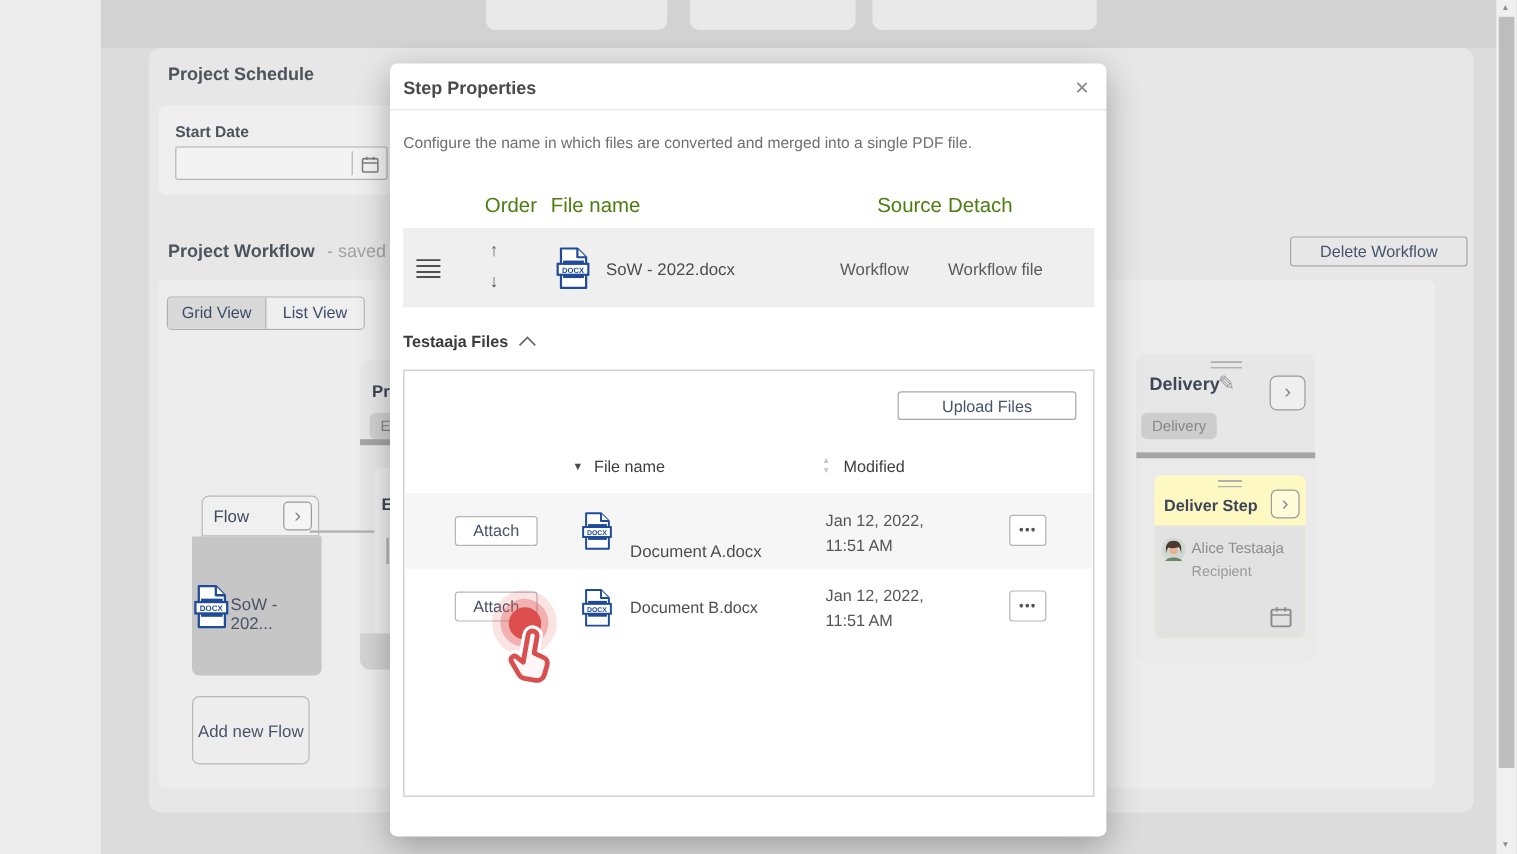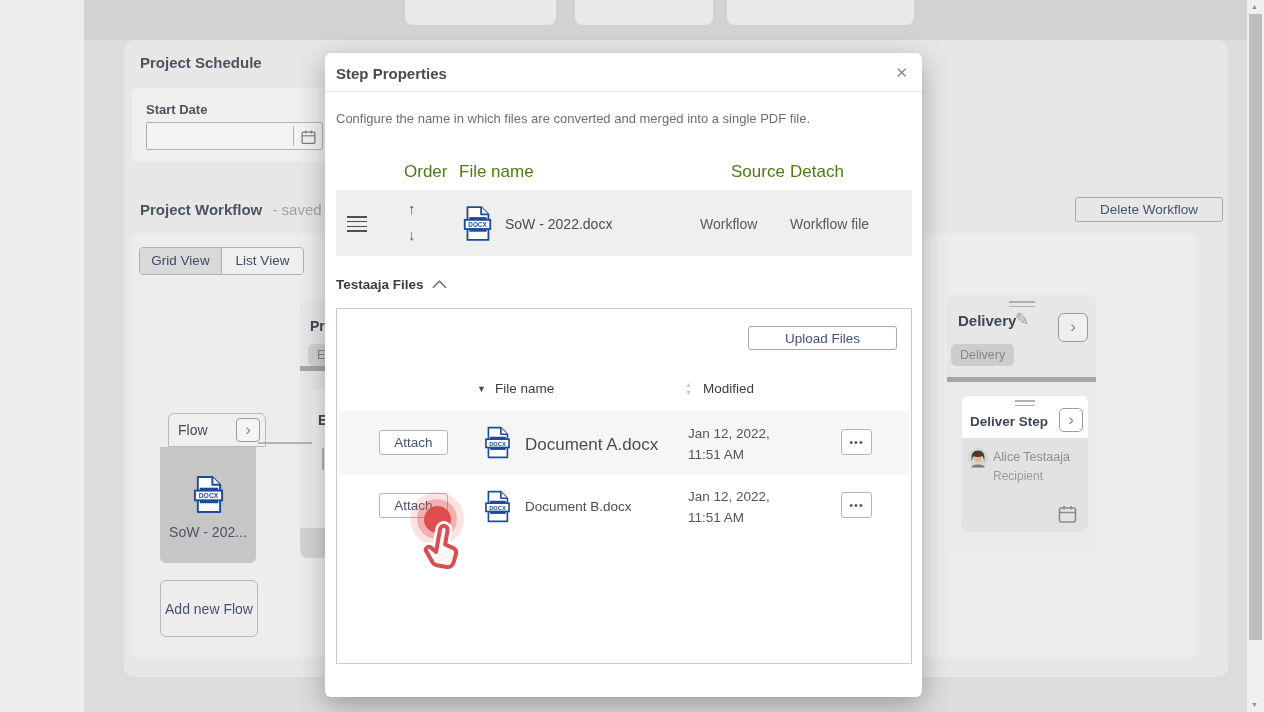--- a/index.html
+++ b/index.html
@@ -112,22 +112,22 @@
     </div>
     <div class="abs" style="left:0;top:228px;width:252px;height:30px;background:#d4d4d4;border-radius:0 0 8px 8px;"></div>
   </div>
 
   <div class="abs" style="left:168px;top:413px;width:98px;height:34px;background:#f0f0f0;border:1px solid #b9b9b9;border-radius:6px 6px 0 0;">
     <div class="abs" style="left:9px;top:8px;font-size:14px;color:#3f4a5c;">Flow</div>
     <div class="abs chevbtn" style="right:5px;top:4px;width:24px;height:24px;">
       <span>›</span>
     </div>
   </div>
-  <div class="abs" style="left:160px;top:447px;width:96px;height:116px;background:#c6c6c6;border-radius:0 0 6px 6px;
-       display:flex;flex-direction:column;align-items:center;padding-top:28px;">
+  <div class="abs" style="left:160px;top:447px;width:108px;height:116px;background:#c6c6c6;border-radius:0 0 6px 6px;
+       display:flex;flex-direction:row;align-items:center;padding-top:1px;">
     <svg width="33" height="39" viewBox="0 0 34 40">
       <path d="M6 2 h15 l8 8 v28 h-23 z" fill="#fff" stroke="#1f4b99" stroke-width="2" stroke-linejoin="round"></path>
       <path d="M21 2 v8 h8" fill="#fff" stroke="#1f4b99" stroke-width="2" stroke-linejoin="round"></path>
       <rect x="8" y="13" width="19" height="4" fill="#1f4b99"></rect>
       <rect x="8" y="25" width="19" height="4" fill="#1f4b99"></rect>
       <rect x="3" y="16" width="28" height="10" fill="#fff" stroke="#1f4b99" stroke-width="2"></rect>
       <text x="17" y="24" text-anchor="middle" font-size="7" font-weight="bold" fill="#1f4b99" font-family="Liberation Sans,sans-serif">DOCX</text>
     </svg>
     <div style="margin-top:10px;font-size:14px;color:#4b5263;">SoW - 202...</div>
   </div>
@@ -139,21 +139,21 @@
     <div class="abs grip" style="left:62px;top:6px;width:26px;height:6px;"></div>
     <div class="abs steptitle" style="left:11px;top:17px;font-size:15px;">Delivery</div>
     <div class="abs" style="left:68px;top:14px;font-size:17px;color:#9a9a9a;">✎</div>
     <div class="abs chevbtn" style="right:8px;top:18px;width:30px;height:29px;border-radius:6px;">
       <span>›</span>
     </div>
     <div class="abs badge" style="left:4px;top:49px;">Delivery</div>
     <div class="abs wfdivider" style="left:0;top:82px;width:149px;"></div>
     <div class="abs" style="left:0;top:87px;width:149px;height:170px;background:#eaeaea;border-radius:0 0 8px 8px;"></div>
 
-    <div class="abs" style="left:15px;top:101px;width:126px;height:136px;background:#ffffff;border-radius:6px;">
+    <div class="abs" style="left:15px;top:101px;width:126px;height:136px;background:#fef9c3;border-radius:6px;">
       <div class="abs grip" style="left:53px;top:4px;width:20px;height:6px;"></div>
       <div class="abs steptitle" style="left:8px;top:18px;font-size:13.5px;">Deliver Step</div>
       <div class="abs chevbtn" style="right:5px;top:12px;width:24px;height:24px;border-radius:5px;">
         <span>›</span>
       </div>
       <div class="abs" style="left:0;top:42px;width:126px;height:94px;background:#e2e2e2;border-radius:0 0 6px 6px;">
         <svg class="abs" style="left:6px;top:10px;" width="20" height="20" viewBox="0 0 20 20">
           <circle cx="10" cy="10" r="10" fill="#cfd8d2"></circle>
           <circle cx="10" cy="10.5" r="3.6" fill="#e6b395"></circle>
           <path d="M10 2.6c4.2 0 6.4 3 6.4 6.2v4.4c-.5-2-1.2-4.6-2.2-5.3-1.4 1-6.4 1.4-8.4.4-1 .8-1.7 3.2-2.2 4.9V8.8c0-3.2 2.2-6.2 6.4-6.2z" fill="#4c3a30"></path>
@@ -223,21 +223,21 @@
       <div class="abs filerow-a" style="left:1px;top:102px;width:572px;height:63px;">
         <div class="abs btn whitebtn" style="left:41px;top:19px;width:69px;height:25px;">Attach</div>
         <svg class="abs" style="left:144px;top:15px;" width="31" height="33" viewBox="0 0 34 40">
           <path d="M6 2 h15 l8 8 v28 h-23 z" fill="#fff" stroke="#1f4b99" stroke-width="2" stroke-linejoin="round"></path>
           <path d="M21 2 v8 h8" fill="#fff" stroke="#1f4b99" stroke-width="2" stroke-linejoin="round"></path>
           <rect x="8" y="13" width="19" height="4" fill="#1f4b99"></rect>
           <rect x="8" y="25" width="19" height="4" fill="#1f4b99"></rect>
           <rect x="3" y="16" width="28" height="10" fill="#fff" stroke="#1f4b99" stroke-width="2"></rect>
           <text x="17" y="24" text-anchor="middle" font-size="7" font-weight="bold" fill="#1f4b99" font-family="Liberation Sans,sans-serif">DOCX</text>
         </svg>
-        <div class="abs fname" style="left:187px;top:24px;font-size:17px;">Document A.docx</div>
+        <div class="abs fname" style="left:187px;top:40px;font-size:14px;">Document A.docx</div>
         <div class="abs datecell" style="left:350px;top:12px;">
           <div>Jan 12, 2022,</div>
           <div>11:51 AM</div>
         </div>
         <div class="abs btn whitebtn morebtn" style="left:503px;top:18px;width:31px;height:26px;">•••</div>
       </div>
 
       <div class="abs" style="left:1px;top:165px;width:572px;height:64px;background:#fff;">
         <div class="abs btn whitebtn" style="left:41px;top:19px;width:69px;height:25px;">Attach</div>
         <svg class="abs" style="left:144px;top:16px;" width="31" height="33" viewBox="0 0 34 40">

